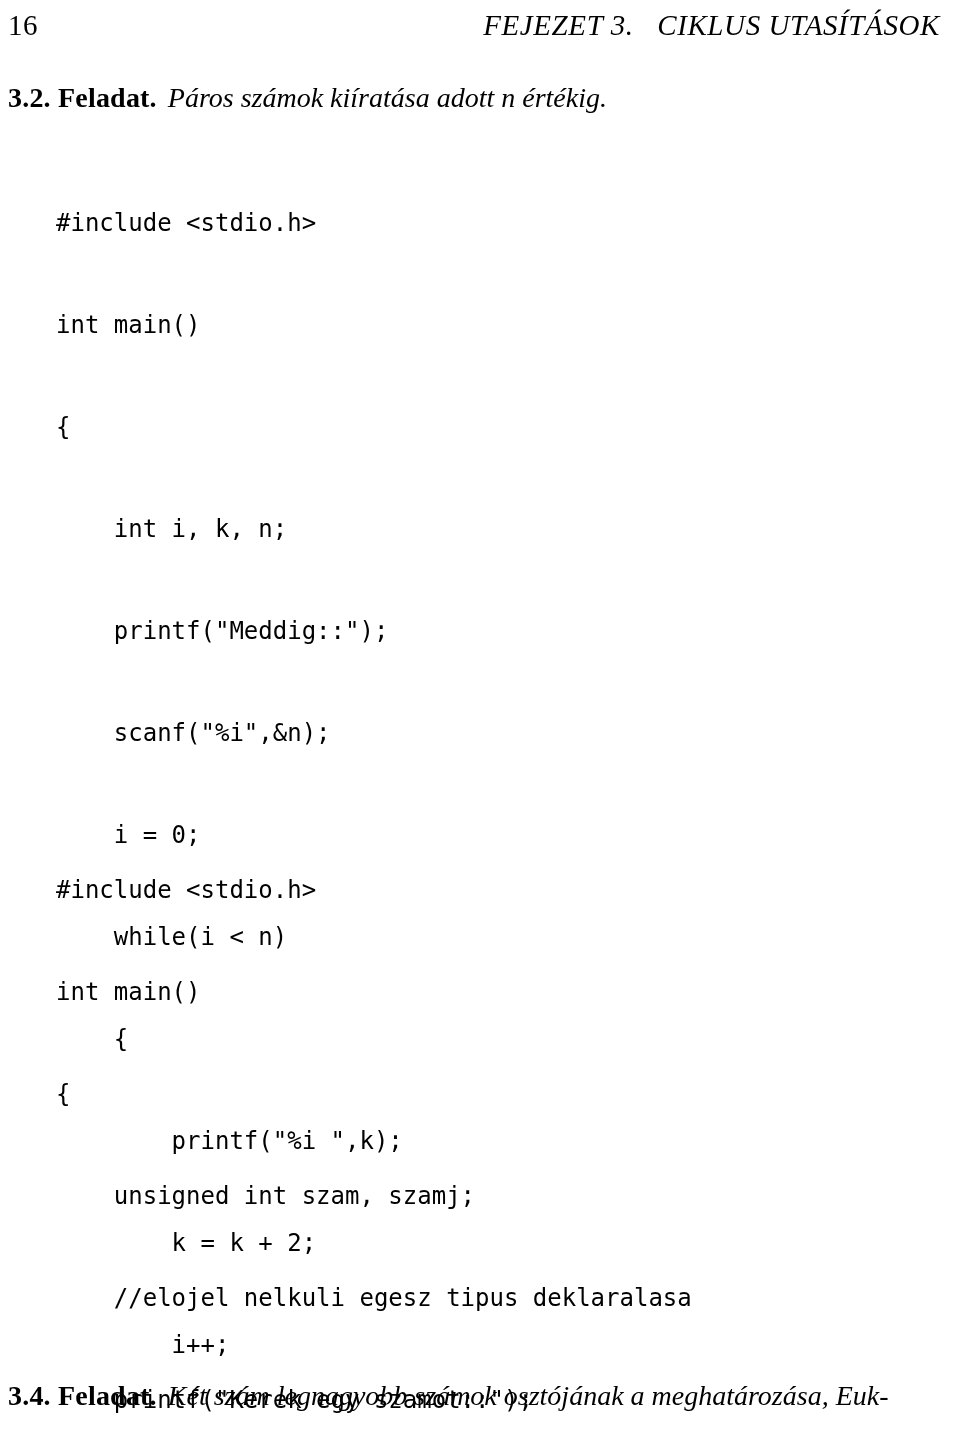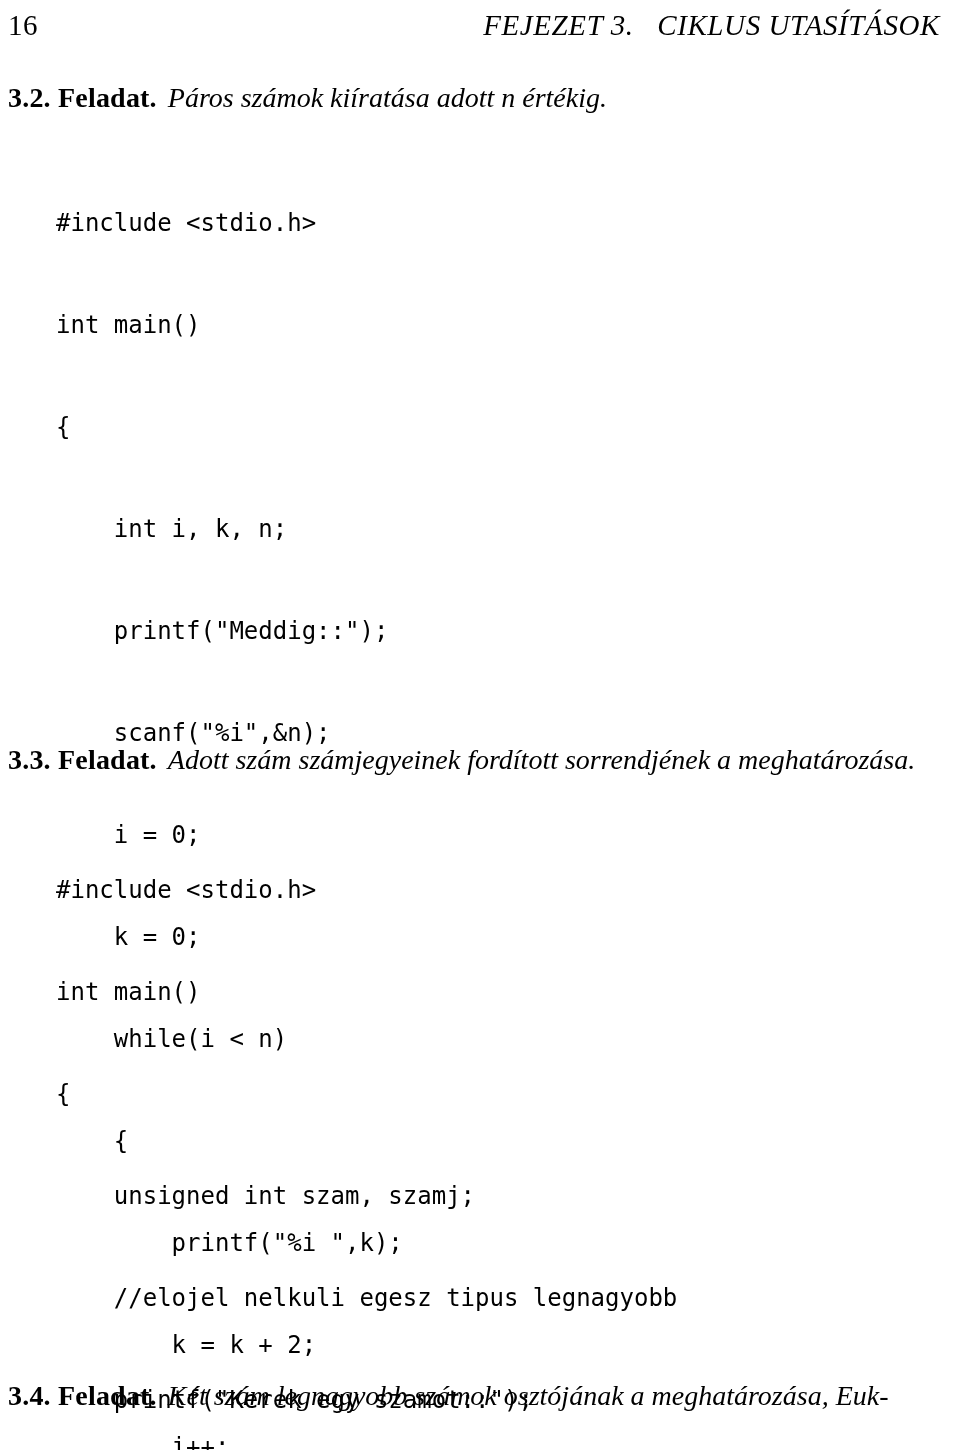--- a/index.html
+++ b/index.html
@@ -106,42 +106,38 @@
   </div>
 
   <div class="code" style="top: 138px;">
     <span class="ln">#include &lt;stdio.h&gt;</span>
     <span class="ln">int main()</span>
     <span class="ln">{</span>
     <span class="ln">    int i, k, n;</span>
     <span class="ln">    printf("Meddig::");</span>
     <span class="ln">    scanf("%i",&amp;n);</span>
     <span class="ln">    i = 0;</span>
-    <span class="ln">    k = 0;</span>
     <span class="ln">    while(i &lt; n)</span>
     <span class="ln">    {</span>
     <span class="ln">        printf("%i ",k);</span>
     <span class="ln">        k = k + 2;</span>
     <span class="ln">        i++;</span>
     
     
     
     
   </div>
 
-  <div class="exercise" style="top: 742px;">
-    <span class="ex-num">3.3. Feladat.</span><span class="gap"></span><span class="ex-text">Adott szám számjegyeinek fordított sorrendjének a meghatározása.</span>
-  </div>
 
   <div class="code" style="top: 805px;">
     <span class="ln">#include &lt;stdio.h&gt;</span>
     <span class="ln">int main()</span>
     <span class="ln">{</span>
     <span class="ln">    unsigned int szam, szamj;</span>
-    <span class="ln">    //elojel nelkuli egesz tipus legnagyobb</span>
+    <span class="ln">    //elojel nelkuli egesz tipus deklaralasa</span>
     <span class="ln">    printf("Kerek egy szamot::");</span>
     
     
     
     
     
     
     
     
     

